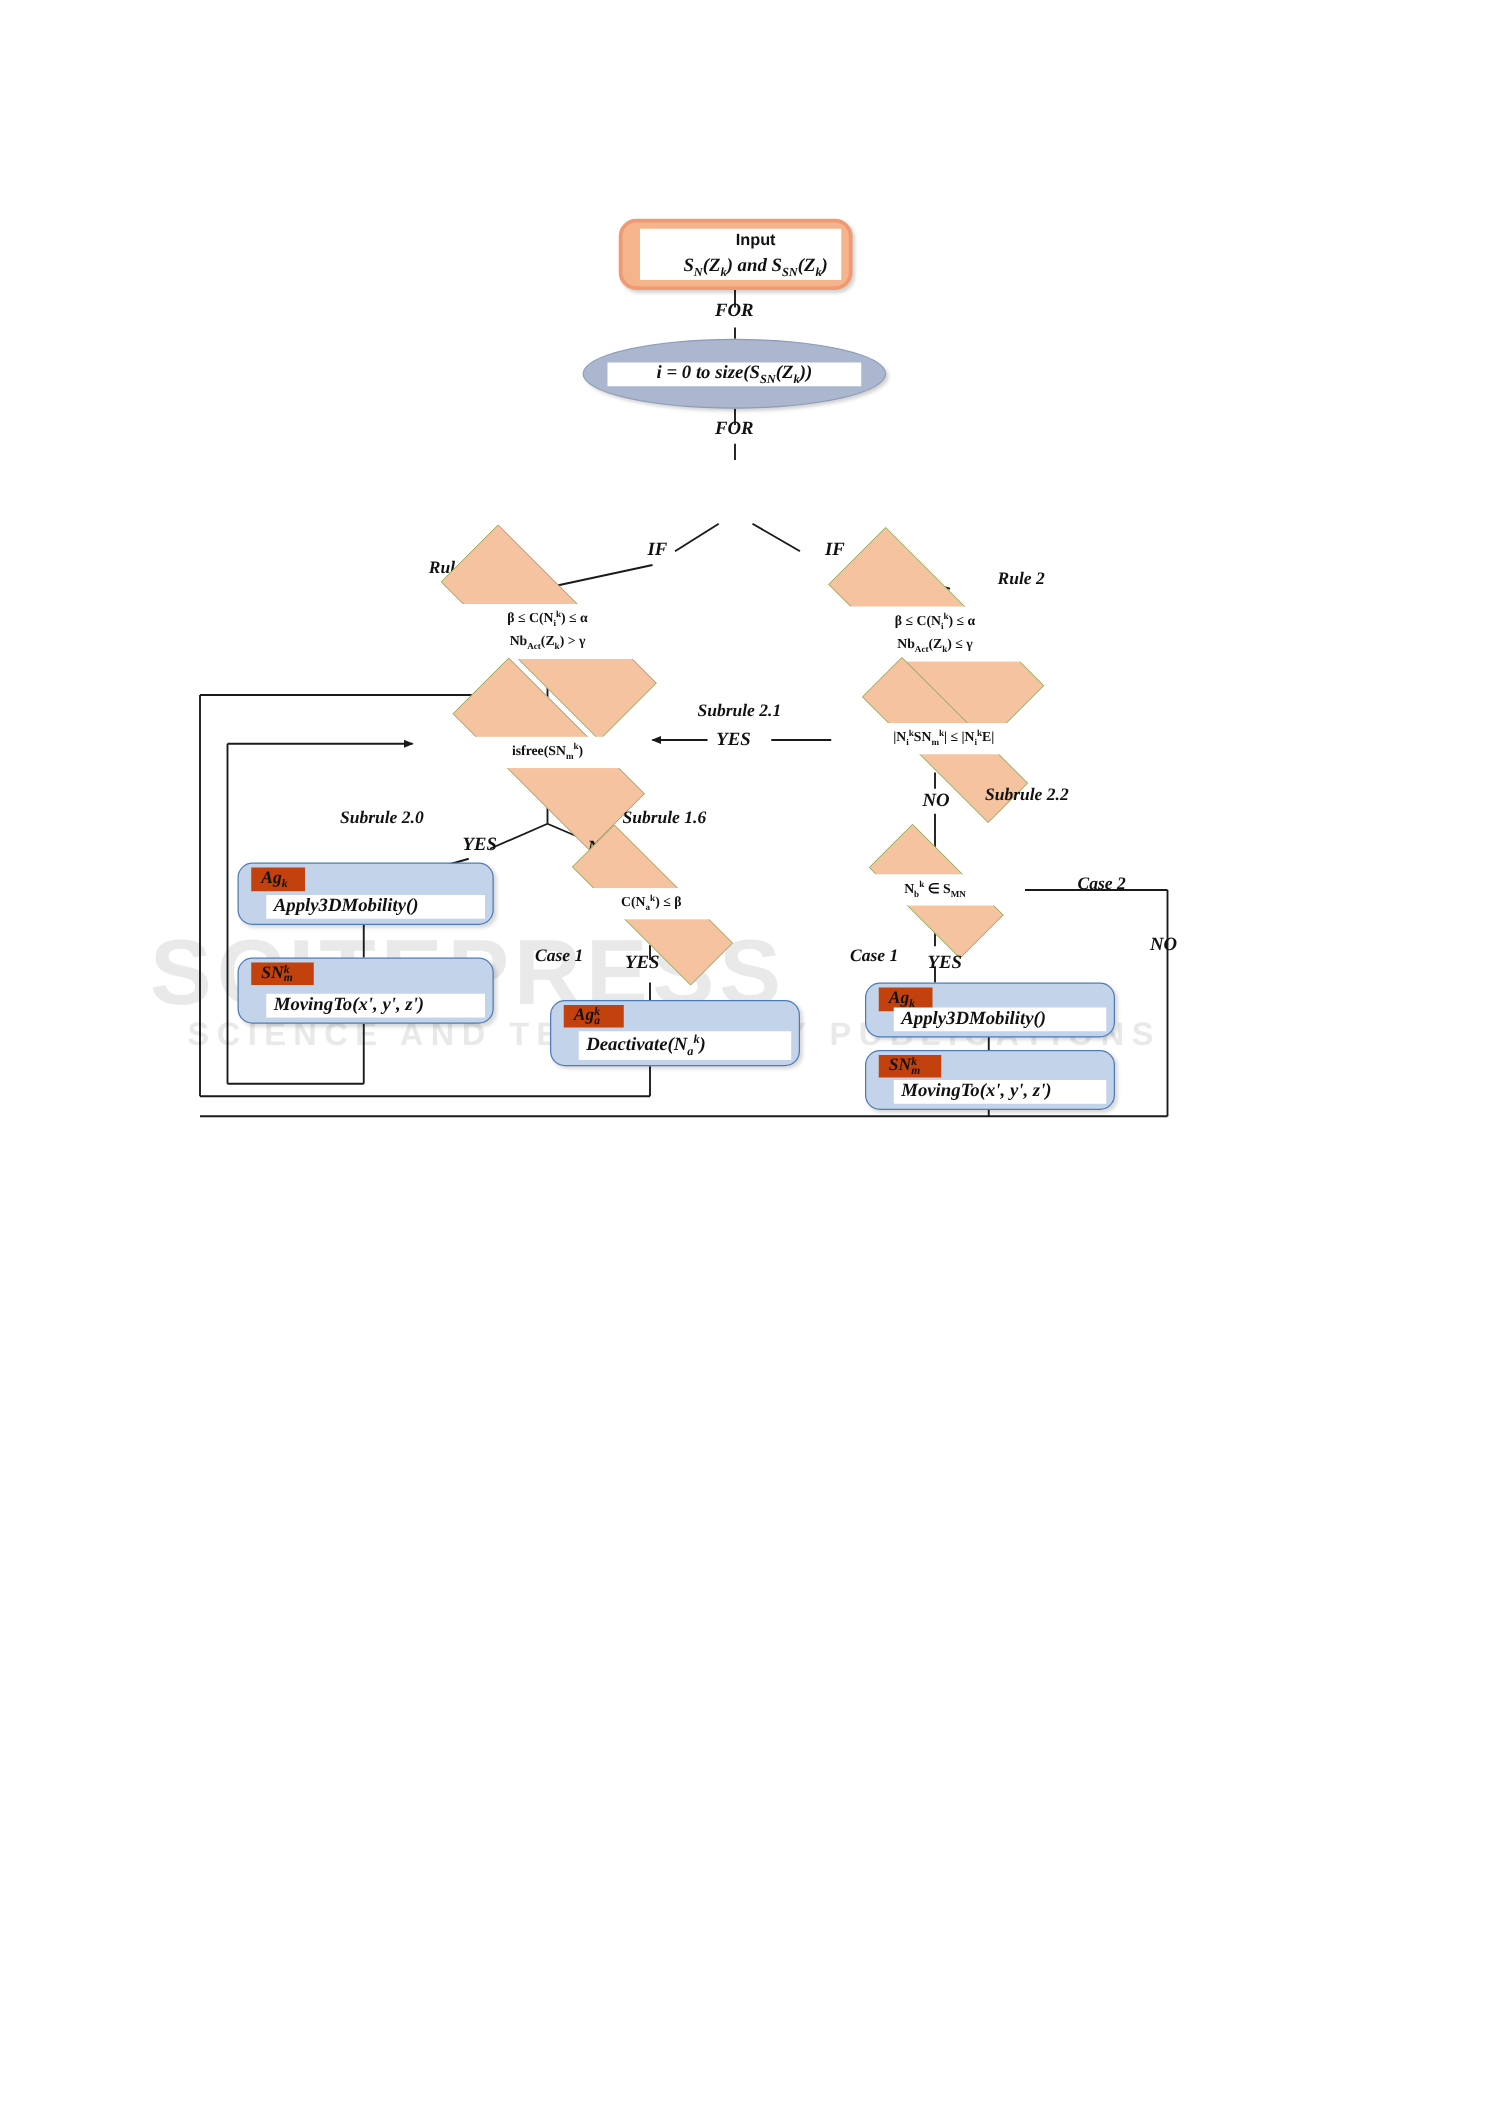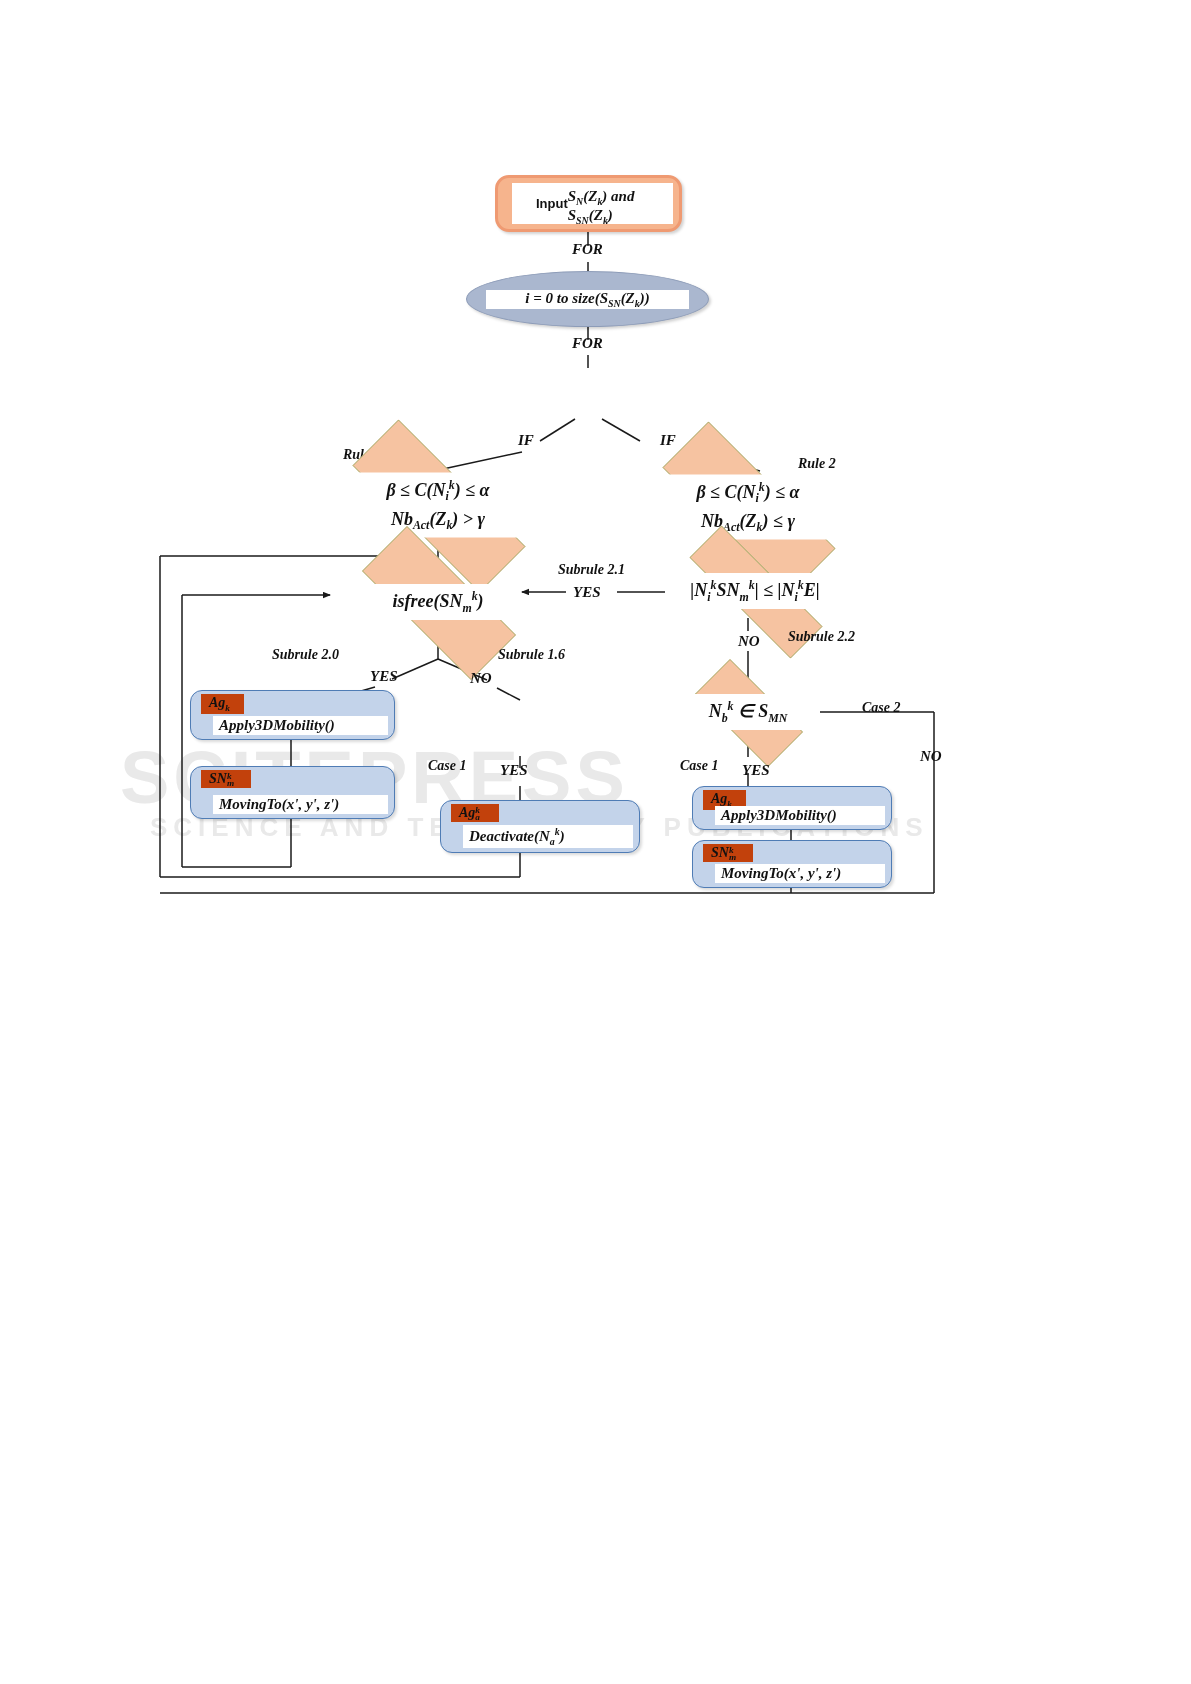--- a/index.html
+++ b/index.html
@@ -13,40 +13,40 @@
   
   .wm{position:absolute;color:#e9e9e9;font-family:"Liberation Sans",sans-serif;
       font-weight:bold;letter-spacing:4px;user-select:none;z-index:0;}
   .wm1{left:120px;top:735px;font-size:74px;}
   .wm2{left:150px;top:812px;font-size:26px;letter-spacing:6px;}
 
   
   .term{border:3px solid #ef9a72;border-radius:14px;background:#f6b48d;
         box-shadow:2px 2px 3px rgba(0,0,0,.18);}
   .term .inner{position:absolute;left:14px;right:6px;top:5px;bottom:5px;
-        background:#ffffff;display:flex;flex-direction:row;
+        background:#ffffff;display:flex;flex-direction:column;
         align-items:center;justify-content:center;padding-left:24px;}
   .term .t1{font-family:"Liberation Sans",sans-serif;font-weight:bold;font-size:13px;}
   .term .t2{font-style:italic;font-weight:bold;font-size:15px;margin-top:6px;}
 
   
   .ell{border-radius:50%;background:#aab7cf;border:1px solid #8d9cb8;
        box-shadow:2px 2px 3px rgba(0,0,0,.18);}
   .ell .inner{position:absolute;left:8%;right:8%;top:34%;height:34%;
        background:#ffffff;display:flex;align-items:center;justify-content:center;
        font-style:italic;font-weight:bold;font-size:15px;white-space:nowrap;}
 
   
   .dia{position:absolute;}
   .dia .shape{position:absolute;left:0;top:0;width:100%;height:100%;
        background:#f6c3a1;border:1.5px solid #8aa659;
        transform:rotate(45deg) scale(.707);}
   .dia .lbl{position:absolute;left:12%;right:12%;top:50%;transform:translateY(-50%);
        background:#ffffff;display:flex;flex-direction:column;align-items:center;
-       justify-content:center;font-style:italic;font-weight:bold;font-size:18px;
+       justify-content:center;font-weight:bold;font-size:11px;
        padding:3px 0;white-space:nowrap;}
   .dia .lbl span{line-height:1.55;}
 
   
   .proc{border:1.5px solid #4f7cb5;border-radius:12px;background:#c3d3ea;
         box-shadow:2px 2px 3px rgba(0,0,0,.15);}
   .proc .hdr{position:absolute;left:10px;top:3px;background:#c2410c;
         padding:1px 14px 1px 8px;font-style:italic;font-weight:bold;font-size:14px;}
   .proc .body{position:absolute;left:22px;right:6px;bottom:4px;background:#ffffff;
         padding:1px 6px;font-style:italic;font-weight:bold;font-size:15px;
@@ -215,20 +215,26 @@
     <div class="body">Apply3DMobility()</div>
   </div>
 
   <div class="node proc" style="left:190px;top:766px;width:205px;height:53px;">
     <div class="hdr">
       <i>SN<span class="stack"><sup>k</sup><sub>m</sub></span></i>
     </div>
     <div class="body">MovingTo(x', y', z')</div>
   </div>
 
+  <div class="dia" style="left:427px;top:690px;width:188px;height:66px;">
+    <div class="shape"></div>
+    <div class="lbl">
+      <span>C(N<sub>a</sub><sup>k</sup>) ≤ β</span>
+    </div>
+  </div>
   <div class="rlbl" style="left:428px;top:758px;">Case 1</div>
   <div class="clbl" style="left:500px;top:762px;">YES</div>
 
   <div class="node proc" style="left:440px;top:800px;width:200px;height:53px;">
     <div class="hdr">
       <i>Ag<span class="stack"><sup>k</sup><sub>a</sub></span></i>
     </div>
     <div class="body">
       <i>Deactivate(N<sub>a</sub><sup>k</sup>)</i>
     </div>

